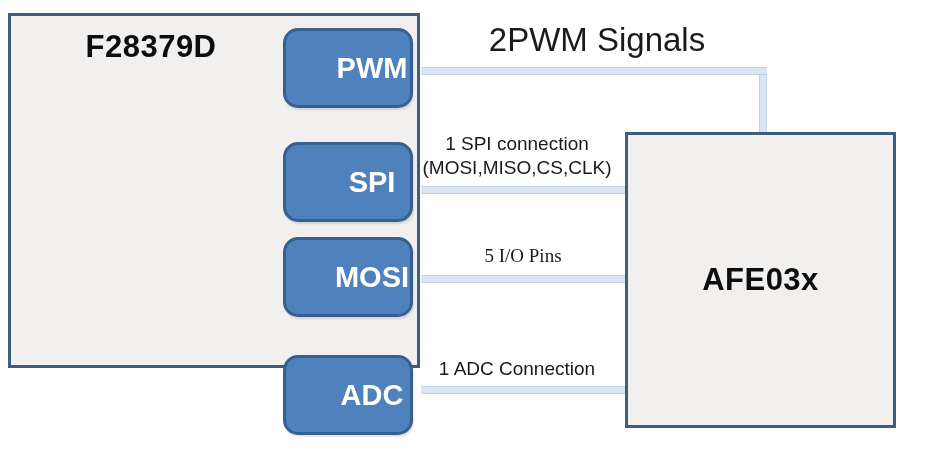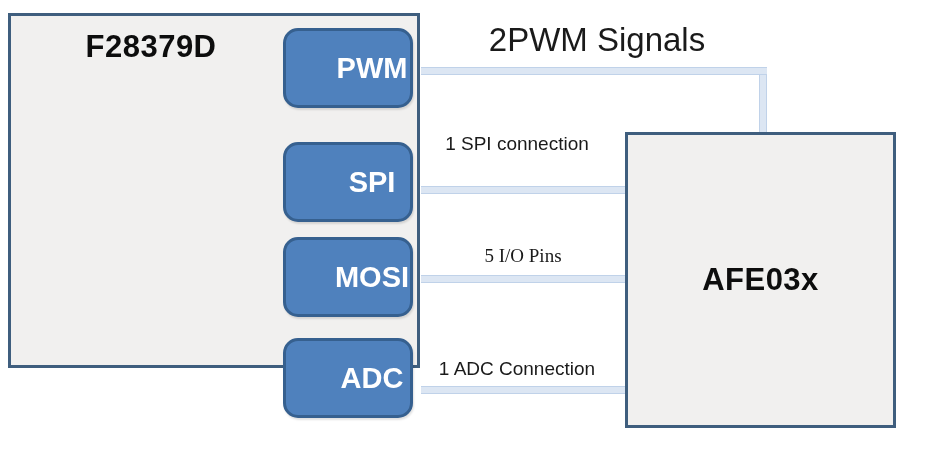--- a/index.html
+++ b/index.html
@@ -59,21 +59,21 @@
     font-weight: bold;
     display: flex;
     align-items: center;
     justify-content: center;
     box-shadow: 1px 2px 2px rgba(0,0,0,0.12);
     padding-left: 48px;
   }
   .module-pwm  { top: 12px;  }
   .module-spi  { top: 126px; }
   .module-gpio { top: 221px; }
-  .module-adc  { top: 322px; }
+  .module-adc  { top: 339px; }
 
   
   .pipe-h, .pipe-v {
     position: absolute;
     box-sizing: border-box;
     background: #dce6f3;
   }
   .pipe-h { height: 8px; border-top: 1px solid #c0d2e9; border-bottom: 1px solid #c0d2e9; }
   .pipe-v { width: 8px;  border-left: 1px solid #c0d2e9; border-right: 1px solid #c0d2e9; }
 
@@ -103,20 +103,21 @@
   <div class="pipe-v pipe-pwm-v"></div>
   <div class="pipe-h pipe-pwm-h"></div>
   <div class="pipe-h pipe-spi-h"></div>
   <div class="pipe-h pipe-gpio-h"></div>
   <div class="pipe-h pipe-adc-h"></div>
 
   <div class="conn-label label-pwm">2PWM Signals</div>
 
   <div class="conn-label label-spi">
     <div>1 SPI connection</div>
+    <div>(MOSI,MISO,CS,CLK)</div>
   </div>
 
   <div class="conn-label label-gpio">5 I/O Pins</div>
 
   <div class="conn-label label-adc">1 ADC Connection</div>
 
   <div class="block block-left">
     <div class="block-title">F28379D</div>
 
     <div class="watermark">DSPFFT</div>

